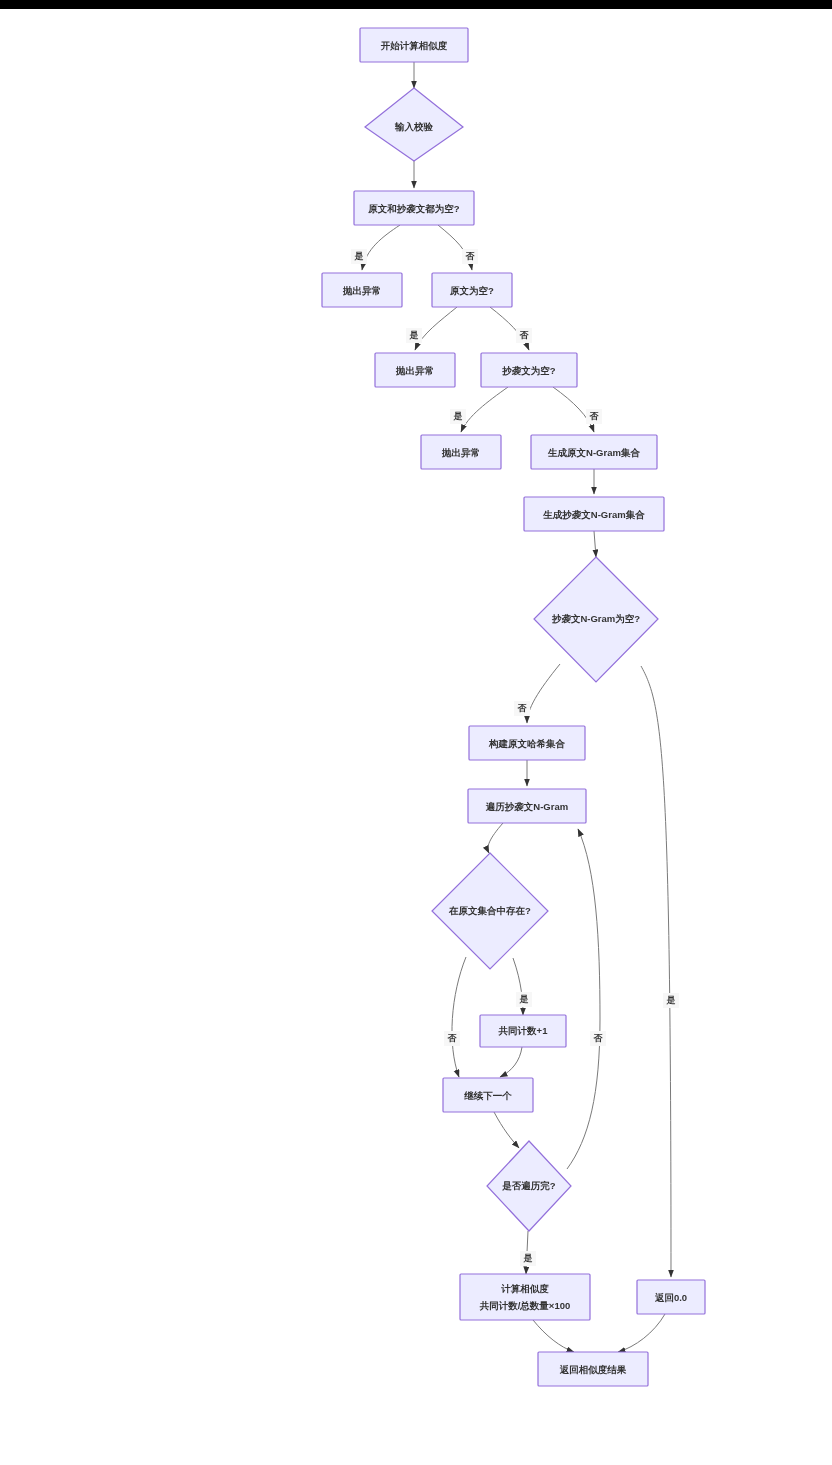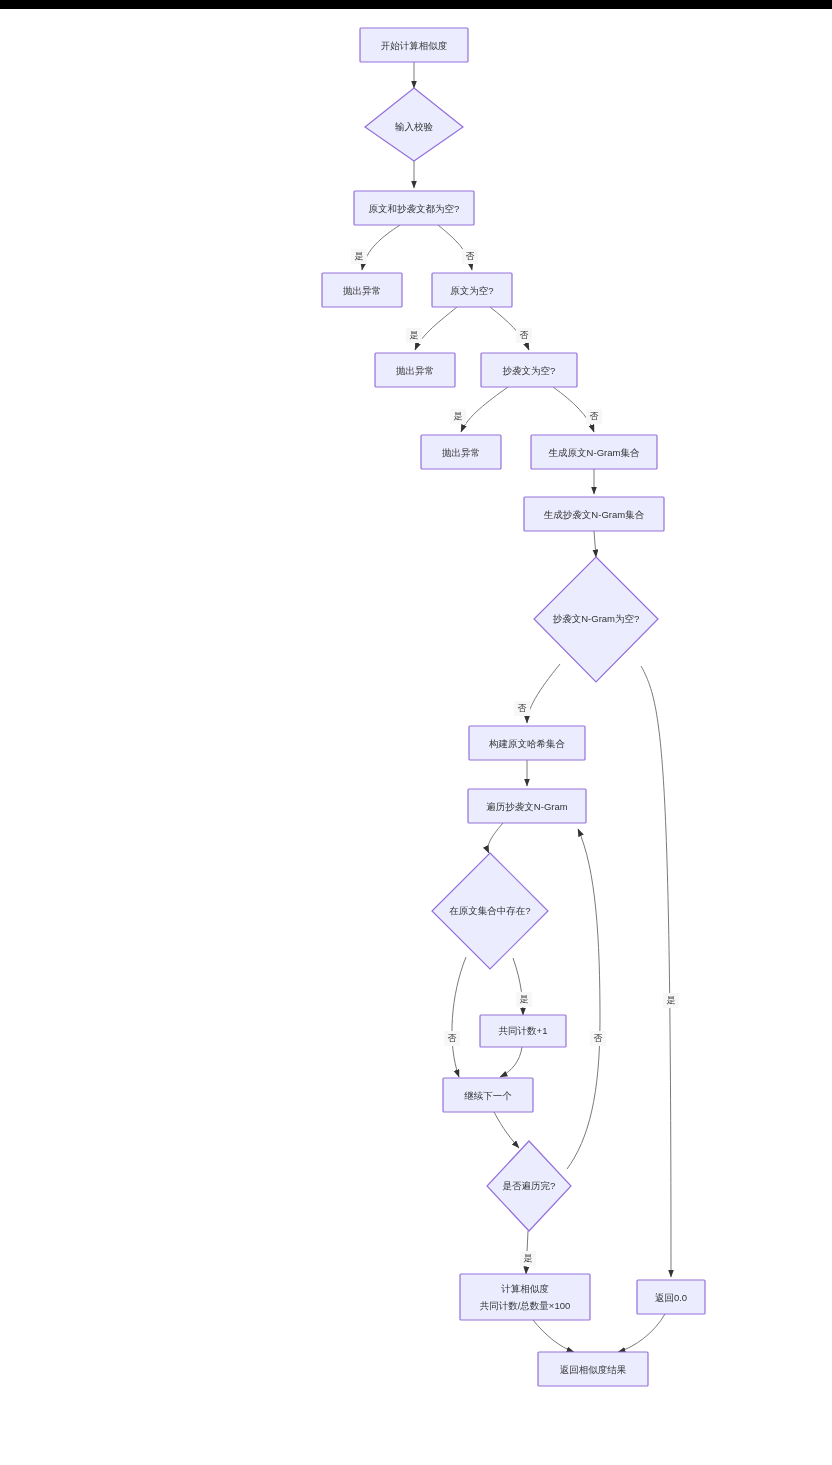--- a/index.html
+++ b/index.html
@@ -20,20 +20,21 @@
     width: 832px;
     height: 9px;
     background: #000000;
   }
   #canvas {
     position: absolute;
     left: 0; top: 9px;
     width: 832px;
     height: 1456px;
     background: #ffffff;
+    font-weight: bold;
   }
   svg#flow {
     display: block;
     width: 832px;
     height: 1456px;
   }
   .node-rect {
     fill: #ececff;
     stroke: #9370db;
     stroke-width: 1.2px;

